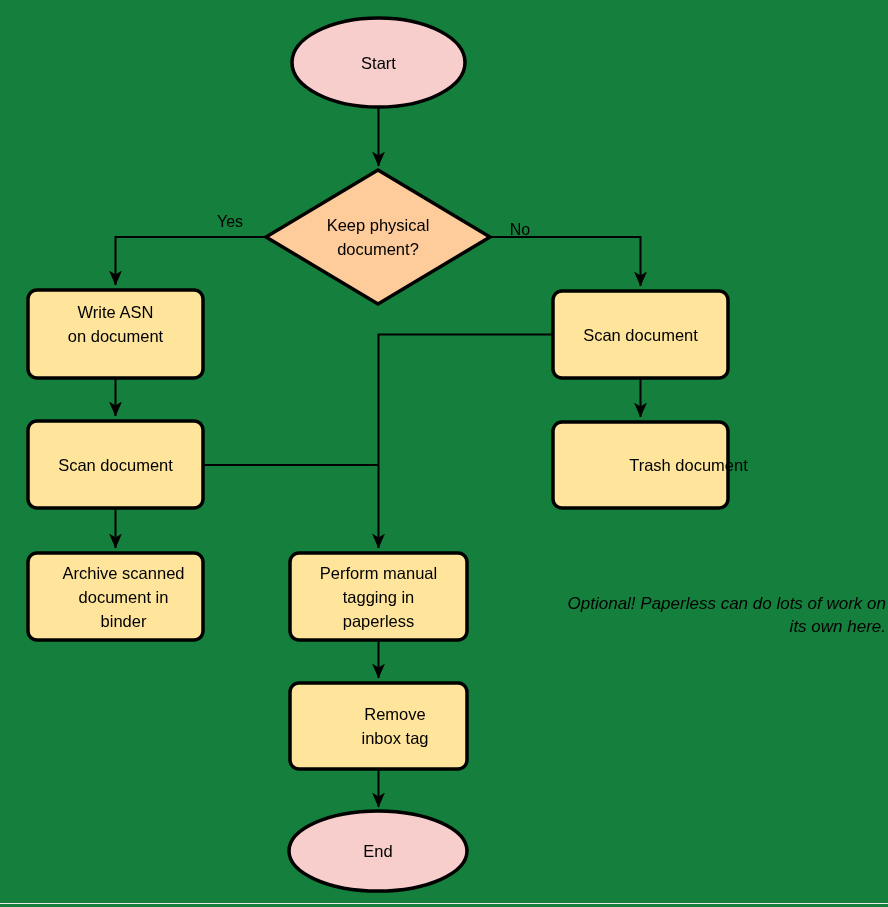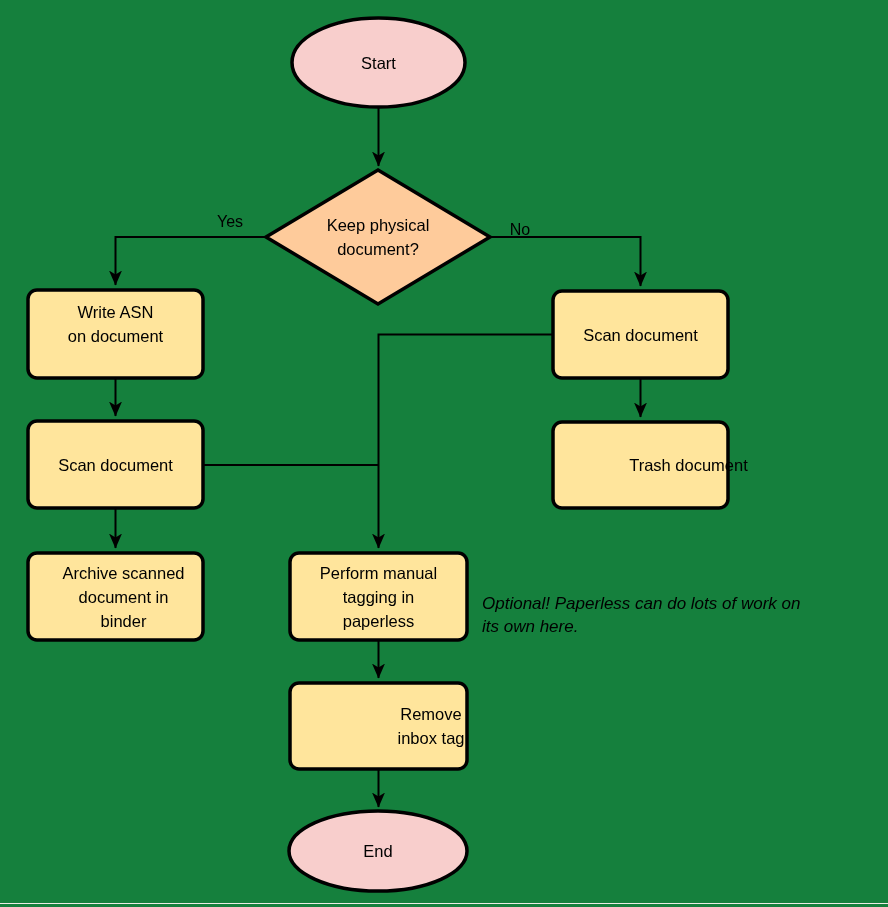--- a/index.html
+++ b/index.html
@@ -31,21 +31,21 @@
     text-align: center;
     color: #000;
   }
   .annotation {
     position: absolute;
     font-size: 17px;
     font-style: italic;
     line-height: 23px;
     white-space: pre-line;
     color: #000;
-    text-align: left;
+    text-align: right;
   }
   .bottom-rule {
     position: absolute;
     left: 0; top: 903px;
     width: 888px; height: 1px;
     background: #ebebe4;
   }
 </style>
 </head>
 <body>
@@ -101,21 +101,21 @@
 binder</div>
 
   <div class="label" style="left:553px; top:291px; width:175px; height:87px;">Scan document</div>
 
   <div class="label" style="left:553px; top:422px; width:175px; height:86px;margin-left:48px;">Trash document</div>
 
   <div class="label" style="left:290px; top:553px; width:177px; height:87px;text-align:center;">Perform manual
 tagging in
 paperless</div>
 
-  <div class="label" style="left:290px; top:683px; width:210px; height:86px;margin-left:36px;">Remove
+  <div class="label" style="left:290px; top:683px; width:210px; height:86px;">Remove
 inbox tag</div>
 
   <div class="label" style="left:289px; top:811px; width:178px; height:80px;">End</div>
 
   <div class="edge-label" style="left:204px; top:212px; width:52px;">Yes</div>
 
   <div class="edge-label" style="left:496px; top:212px; width:48px;margin-top:8px;">No</div>
 
   <div class="annotation" style="left:482px; top:592px; width:404px;">Optional! Paperless can do lots of work on
 its own here.</div>

